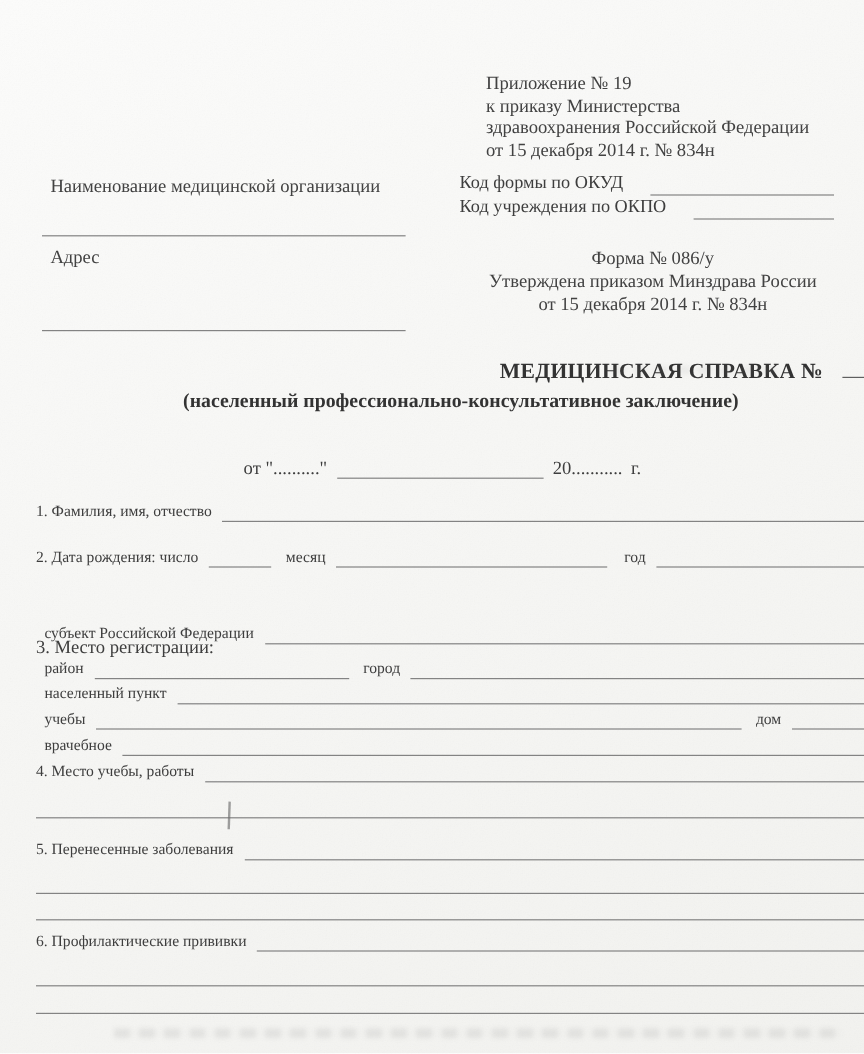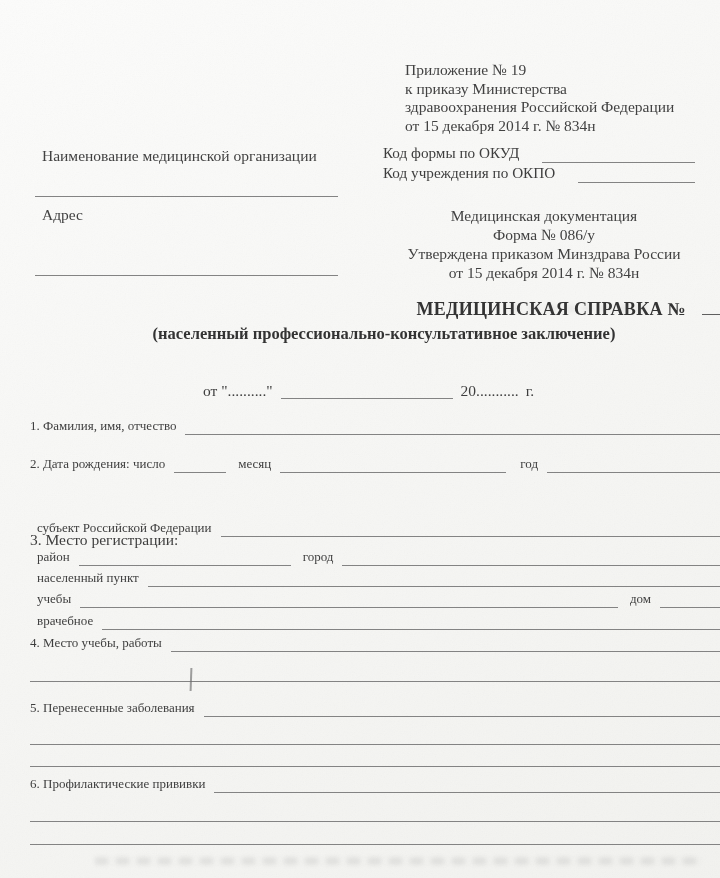--- a/index.html
+++ b/index.html
@@ -212,21 +212,20 @@
   <div class="code-row" style="top:144px;">
     <span class="lbl">Код формы по ОКУД</span>
     <span class="fill" style="margin-left:14px;"></span>
   </div>
   <div class="code-row" style="top:164px;">
     <span class="lbl">Код учреждения по ОКПО</span>
     <span class="fill" style="margin-left:14px;"></span>
   </div>
 
   <div class="doc-info-block">
-    <div>Медицинская документация</div>
     <div>Форма № 086/у</div>
     <div>Утверждена приказом Минздрава России</div>
     <div>от 15 декабря 2014 г. № 834н</div>
   </div>
 
   <div class="form-title">
     <span>МЕДИЦИНСКАЯ СПРАВКА №</span><span class="title-blank"></span>
   </div>
   <div class="bleed-strip-title"></div>
   <div class="form-subtitle">(населенный профессионально-консультативное заключение)</div>

